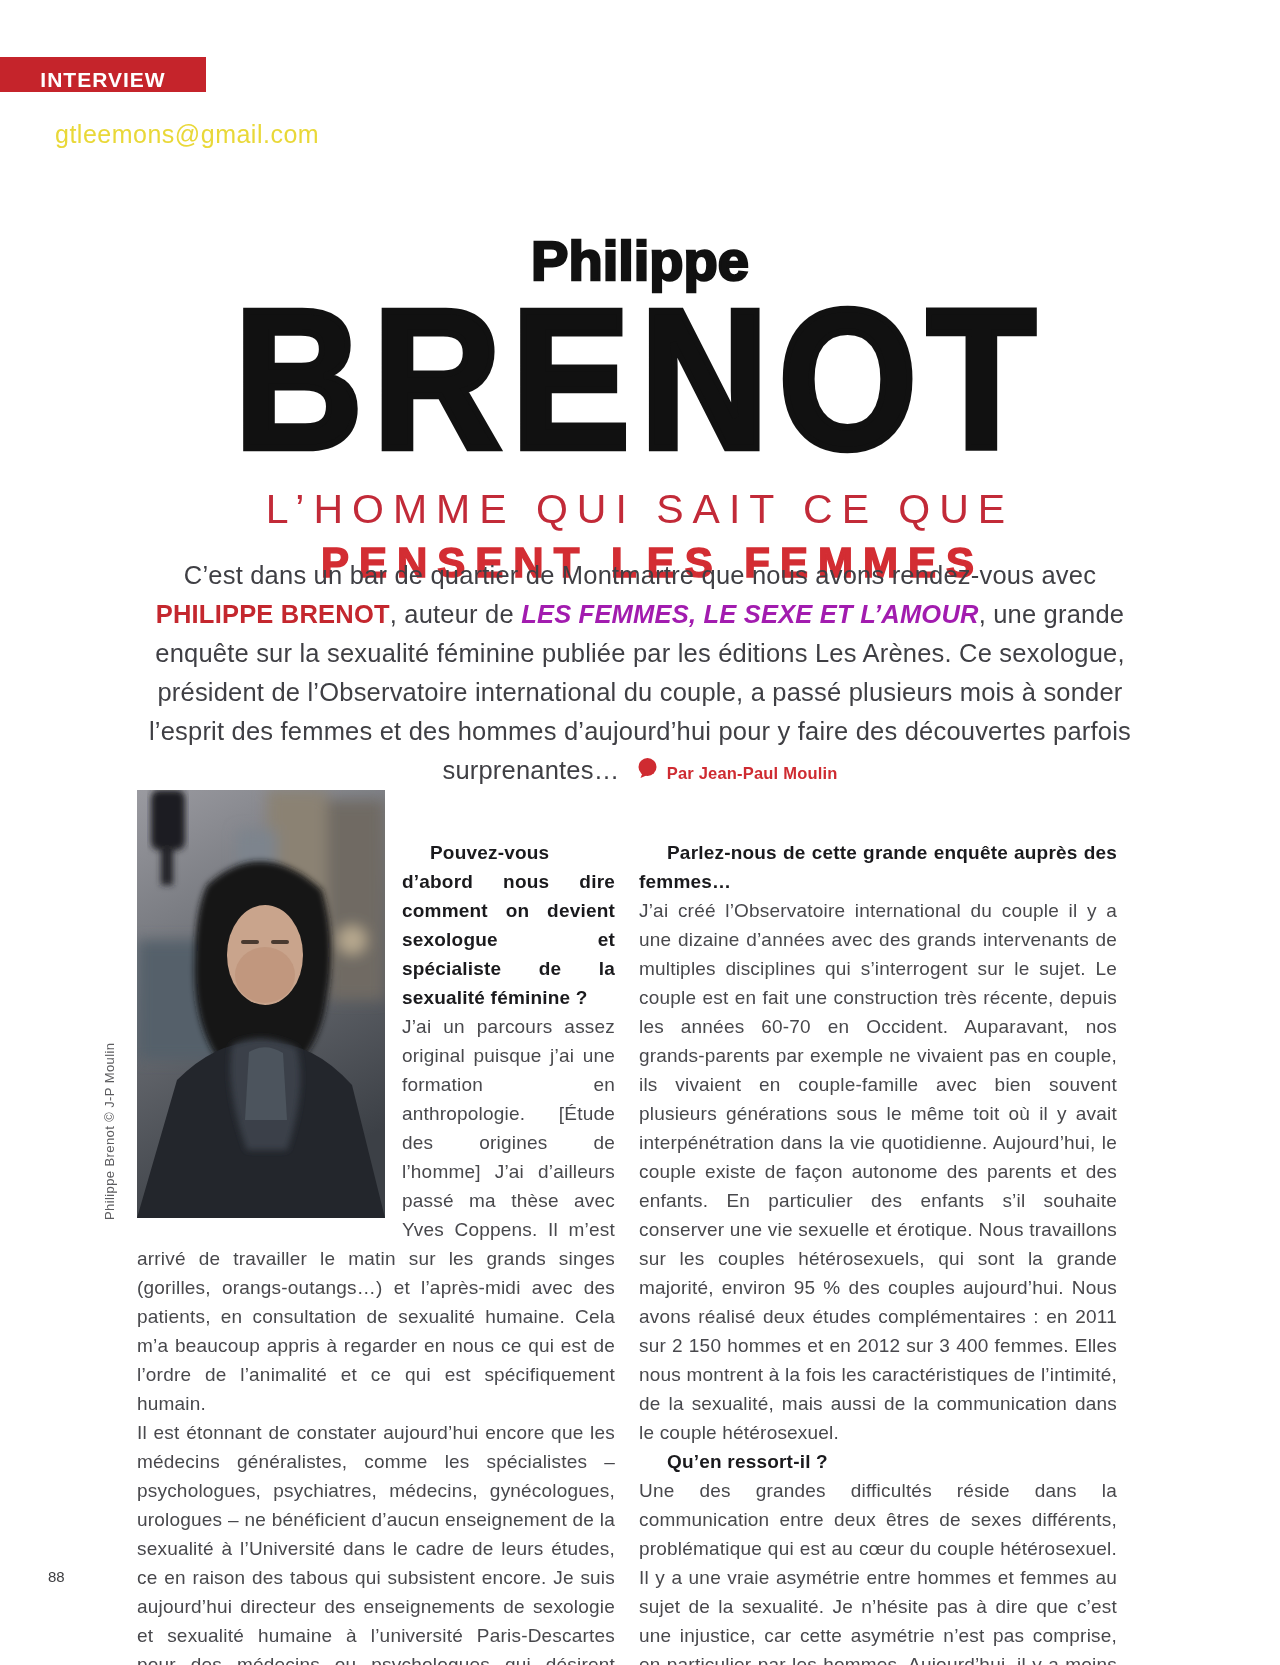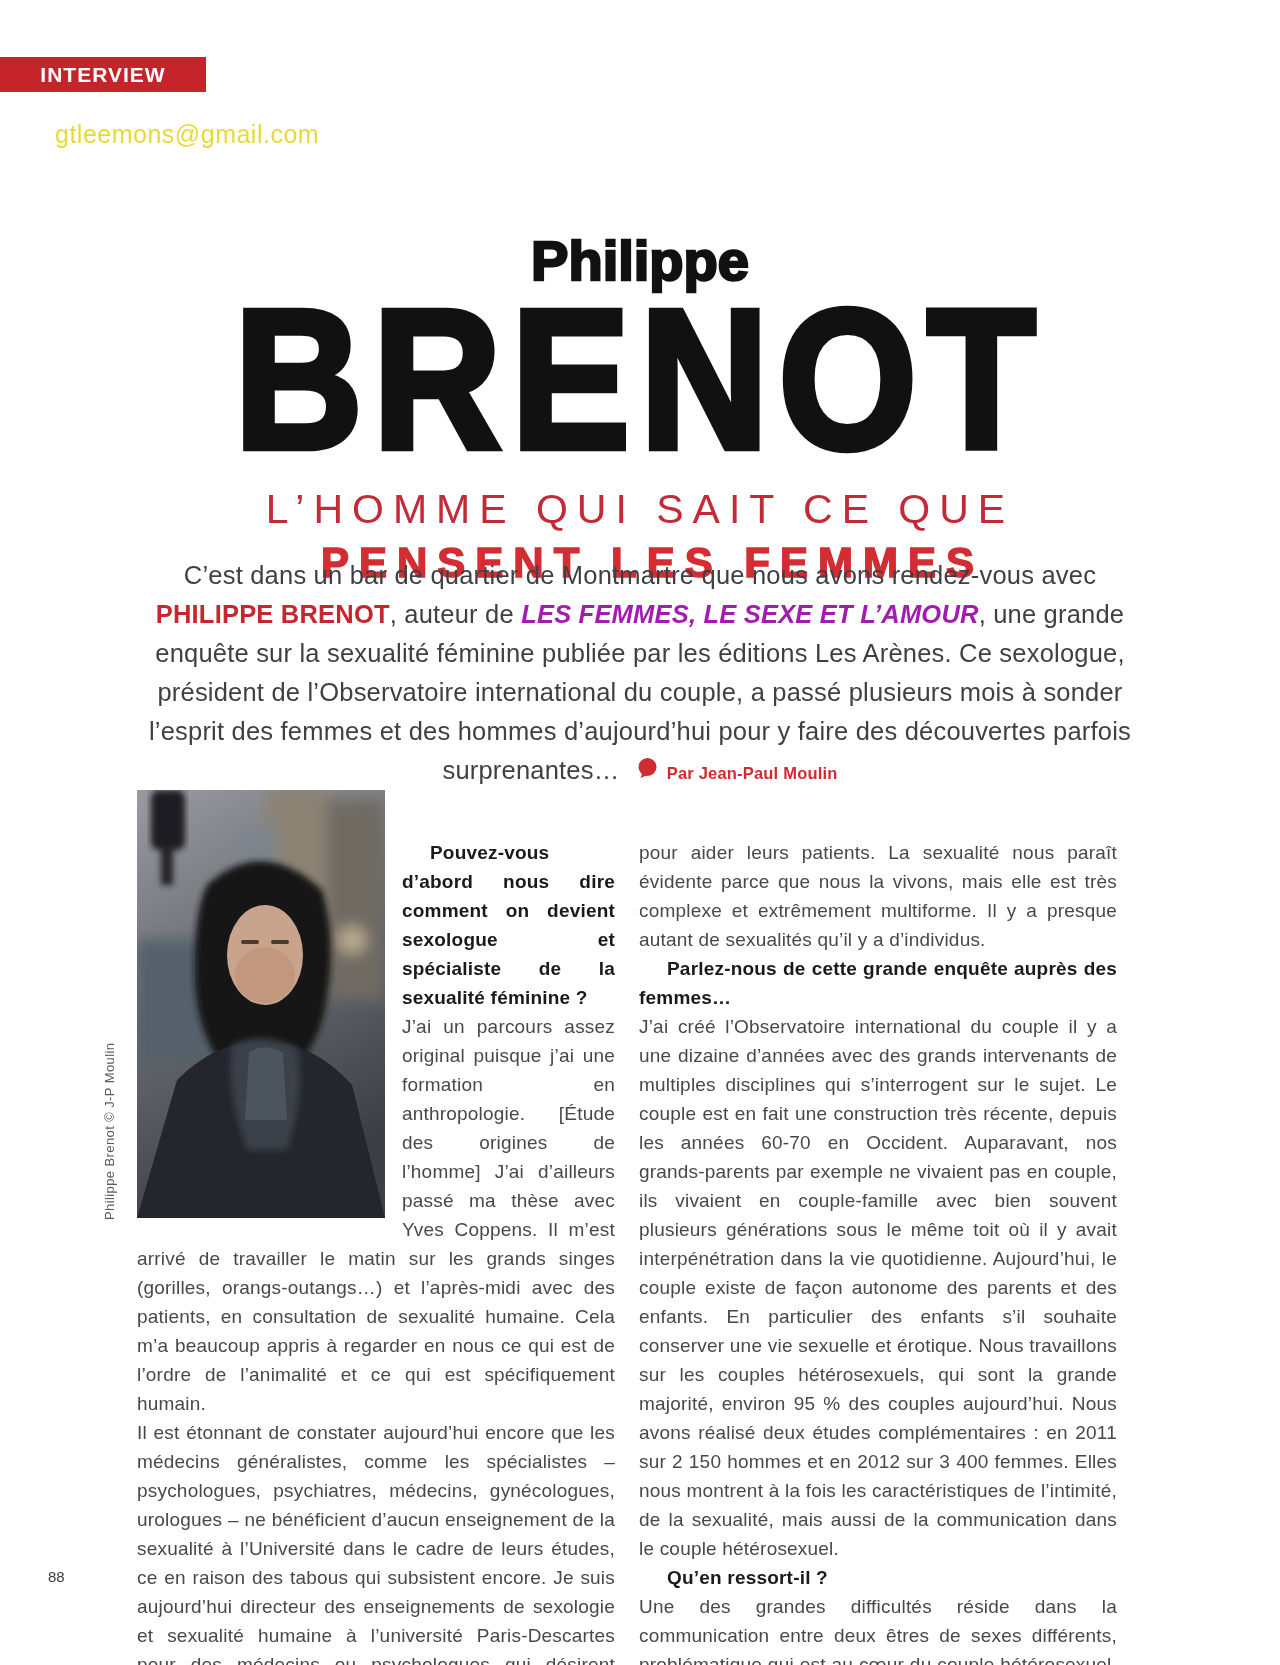--- a/index.html
+++ b/index.html
@@ -3,21 +3,21 @@
 <meta charset="utf-8">
 <style>
   html,body{margin:0;padding:0;}
   body{
     width:1280px;height:1665px;position:relative;background:#ffffff;
     font-family:"Liberation Sans", sans-serif;overflow:hidden;
   }
   
   .badge{
     position:absolute;left:0;top:57px;width:206px;height:35px;
-    background:#c5242b;color:#fff;display:flex;align-items:center;justify-content:center;
+    background:#c5242b;color:#fff;display:flex;align-items:flex-end;justify-content:center;
     box-sizing:border-box;
     font-weight:bold;font-size:21px;letter-spacing:1px;
   }
   .email{
     position:absolute;left:55px;top:120px;
     color:#e9d838;font-size:25px;letter-spacing:.5px;text-decoration:none;
   }
   
   .title-block{position:absolute;left:0;top:234px;width:1280px;text-align:center;color:#111;}
   .title-first{
@@ -139,21 +139,20 @@
       </svg>
     </div>
     <div class="spacer"></div>
     <p class="body-text question">Pouvez-vous d’abord nous dire comment on devient sexologue et spécialiste de la sexualité féminine ?</p>
     <p class="body-text">J’ai un parcours assez original puisque j’ai une formation en anthropologie. [Étude des origines de l’homme] J’ai d’ailleurs passé ma thèse avec Yves Coppens. Il m’est arrivé de travailler le matin sur les grands singes (gorilles, orangs-outangs…) et l’après-midi avec des patients, en consultation de sexualité humaine. Cela m’a beaucoup appris à regarder en nous ce qui est de l’ordre de l’animalité et ce qui est spécifiquement humain.</p>
     <p class="body-text">Il est étonnant de constater aujourd’hui encore que les médecins généralistes, comme les spécialistes – psychologues, psychiatres, médecins, gynécologues, urologues – ne bénéficient d’aucun enseignement de la sexualité à l’Université dans le cadre de leurs études, ce en raison des tabous qui subsistent encore. Je suis aujourd’hui directeur des enseignements de sexologie et sexualité humaine à l’université Paris-Descartes pour des médecins ou psychologues qui désirent comprendre la complexité de la sexualité</p>
   </div>
 
   <div class="col">
     <div class="spacer"></div>
-    <p class="body-text">pour aider leurs patients. La sexualité nous paraît évidente parce que nous la vivons, mais elle est très complexe et extrêmement multiforme. Il y a presque autant de sexualités qu’il y a d’individus.</p>
     <p class="body-text question">Parlez-nous de cette grande enquête auprès des femmes…</p>
     <p class="body-text">J’ai créé l’Observatoire international du couple il y a une dizaine d’années avec des grands intervenants de multiples disciplines qui s’interrogent sur le sujet. Le couple est en fait une construction très récente, depuis les années 60-70 en Occident. Auparavant, nos grands-parents par exemple ne vivaient pas en couple, ils vivaient en couple-famille avec bien souvent plusieurs générations sous le même toit où il y avait interpénétration dans la vie quotidienne. Aujourd’hui, le couple existe de façon autonome des parents et des enfants. En particulier des enfants s’il souhaite conserver une vie sexuelle et érotique. Nous travaillons sur les couples hétérosexuels, qui sont la grande majorité, environ 95 % des couples aujourd’hui. Nous avons réalisé deux études complémentaires : en 2011 sur 2 150 hommes et en 2012 sur 3 400 femmes. Elles nous montrent à la fois les caractéristiques de l’intimité, de la sexualité, mais aussi de la communication dans le couple hétérosexuel.</p>
     <p class="body-text question">Qu’en ressort-il ?</p>
     <p class="body-text">Une des grandes difficultés réside dans la communication entre deux êtres de sexes différents, problématique qui est au cœur du couple hétérosexuel. Il y a une vraie asymétrie entre hommes et femmes au sujet de la sexualité. Je n’hésite pas à dire que c’est une injustice, car cette asymétrie n’est pas comprise, en particulier par les hommes. Aujourd’hui, il y a moins de domination masculine,</p>
   </div>
 
 </div>
 
 <div class="photo-caption">Philippe Brenot © J-P Moulin</div>
 

